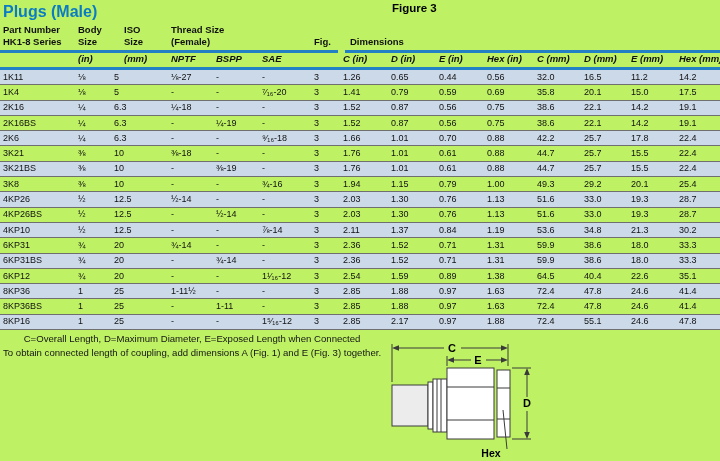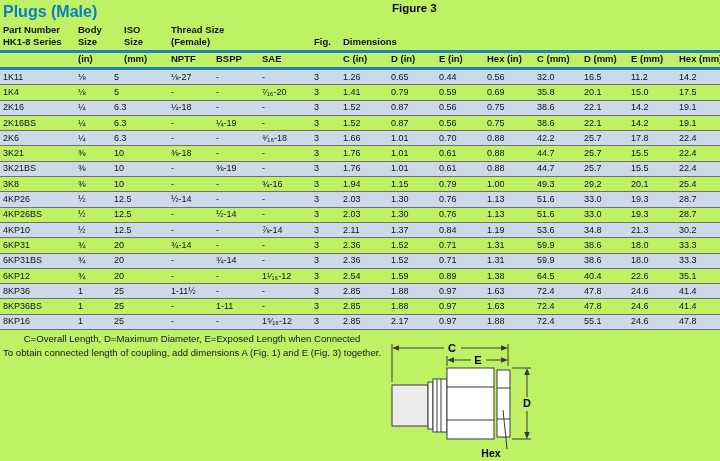--- a/index.html
+++ b/index.html
@@ -19,21 +19,21 @@
          box-sizing:border-box;}
   .h1cell{display:flex;align-items:flex-end;border-bottom:3px solid var(--accent);
           height:27px;box-sizing:border-box;font-size:9.5px;font-weight:bold;line-height:12px;
           white-space:pre-line;padding:0 0 2px 4px;overflow:visible;}
   .h1cell.g0{padding-left:3px;}
   .h1cell.g1{padding-left:2px;}
   .h1cell.g2{padding-left:12px;}
   .h1cell.g3{padding-left:5px;}
   .h1cell.g4{padding-left:6px;}
   .h1cell.g5{padding-left:5px;}
-  .h2row{position:absolute;left:0;top:53px;width:720px;display:grid;grid-template-columns:var(--cols);}
+  .h2row{position:absolute;left:0;top:53px;width:720px;display:grid;grid-template-columns:var(--cols);font-style:italic;}
   .h2cell{display:flex;align-items:flex-end;border-bottom:3px solid var(--accent);
           height:17px;box-sizing:border-box;font-size:9.5px;font-weight:bold;
           padding:0 0 3px 5px;white-space:nowrap;}
   .h2cell.c0{padding-left:3px;}
   .h2cell.c1{padding-left:2px;}
   .h2cell.c2{padding-left:12px;}
   .h2cell.c4,.h2cell.c5{padding-left:4px;}
   .tbody{position:absolute;left:0;top:70px;width:720px;}
   .tr{display:grid;grid-template-columns:var(--cols);height:15.3px;box-sizing:border-box;
       border-bottom:1px solid var(--sep);align-items:center;}
@@ -65,21 +65,21 @@
     <div class="h1row">
         <div class="h1cell g0" style="grid-column: span 1;">Part Number
 HK1-8 Series</div>
         <div class="h1cell g1" style="grid-column: span 1;">Body
 Size</div>
         <div class="h1cell g2" style="grid-column: span 1;">ISO
 Size</div>
         <div class="h1cell g3" style="grid-column: span 3;">Thread Size
 (Female)</div>
         <div class="h1cell g4" style="grid-column: span 1;">Fig.</div>
-        <div class="h1cell g5" style="grid-column: span 8;">Dimensions</div>
+        <div class="h1cell g5" style="grid-column: span 8; margin-left: 7px;">Dimensions</div>
       </div>
     <div class="h2row">
         <div class="h2cell c0"></div>
         <div class="h2cell c1">(in)</div>
         <div class="h2cell c2">(mm)</div>
         <div class="h2cell c3">NPTF</div>
         <div class="h2cell c4">BSPP</div>
         <div class="h2cell c5">SAE</div>
         <div class="h2cell c6"></div>
         <div class="h2cell c7">C (in)</div>

